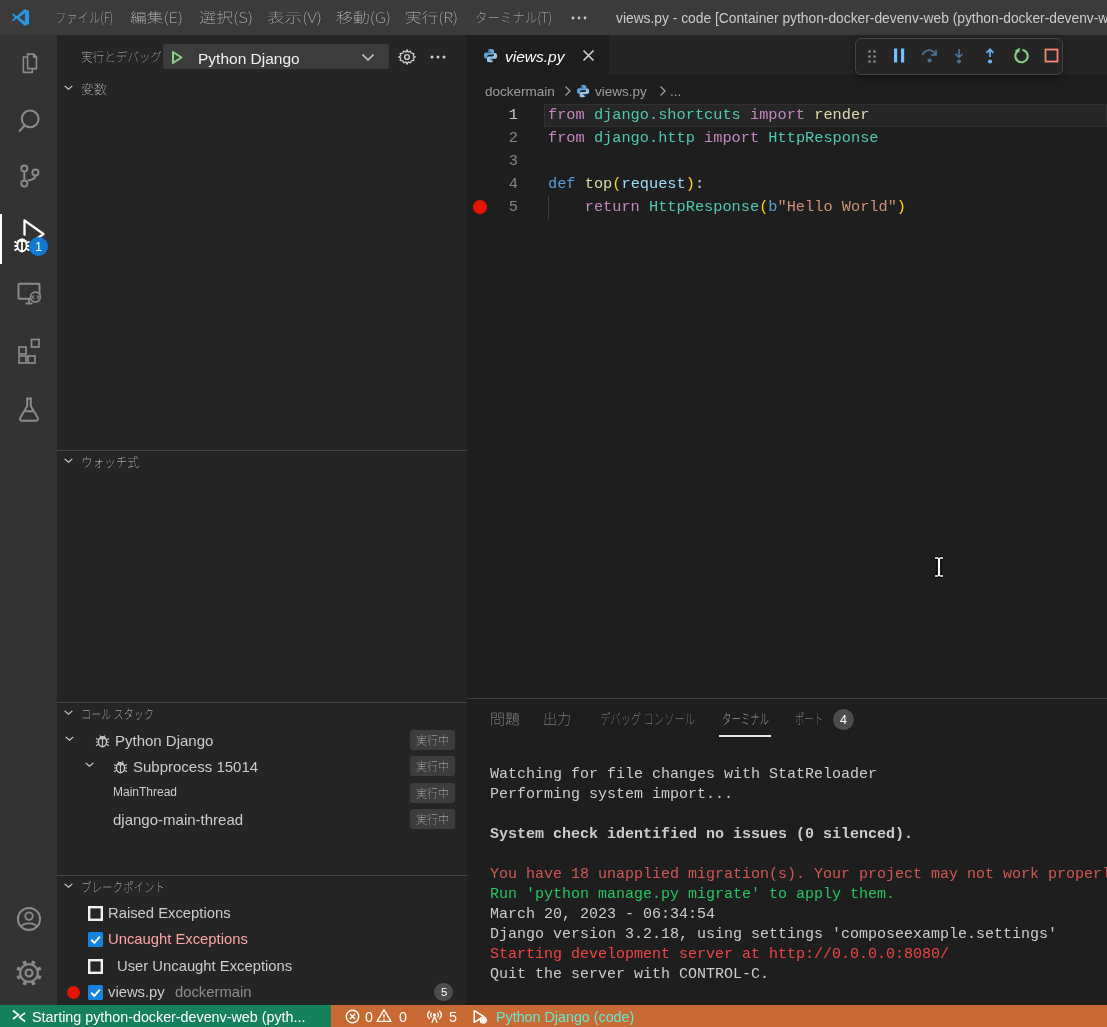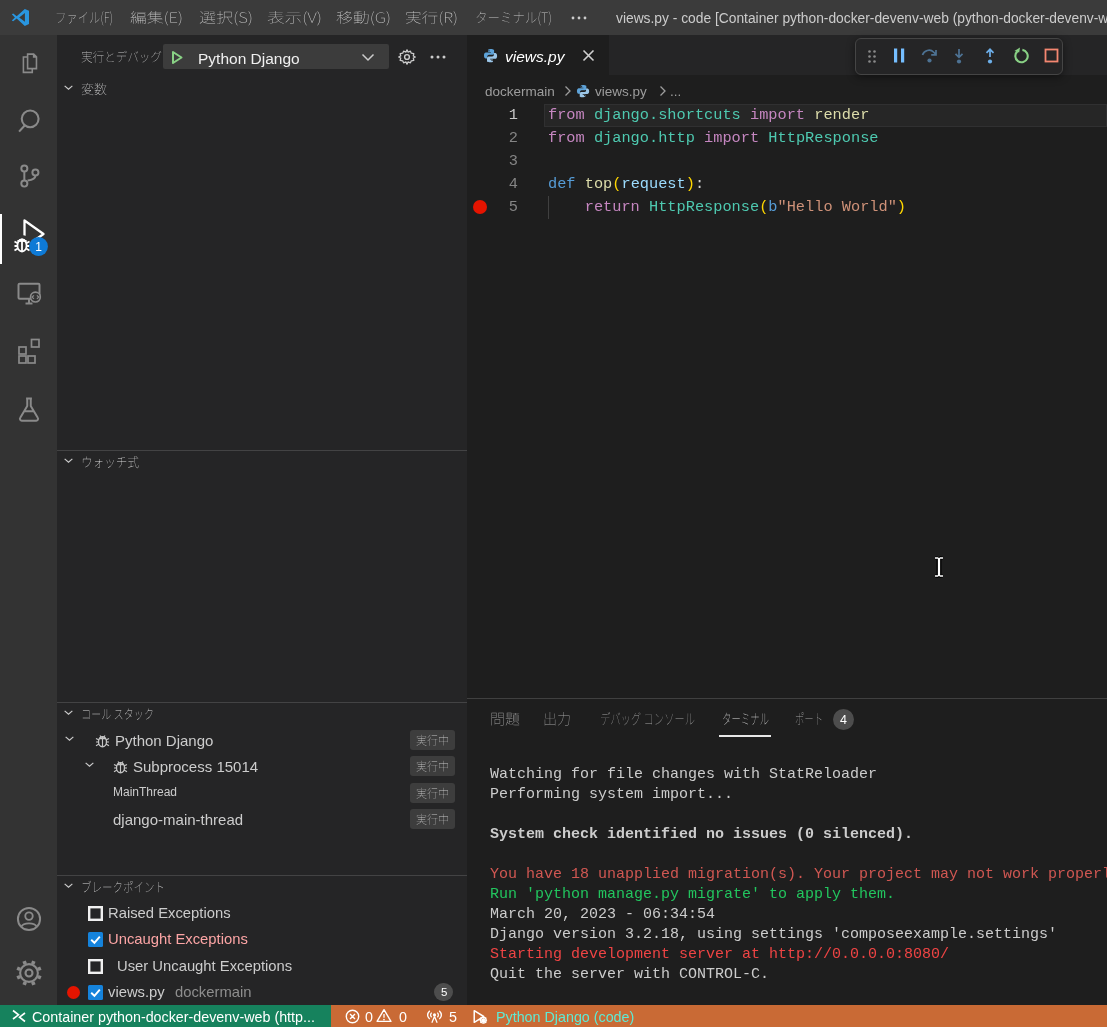--- a/index.html
+++ b/index.html
@@ -342,21 +342,21 @@
 <div style="position:absolute;left:490px;top:885px;font-family:'Liberation Mono',monospace;font-size:15px;line-height:20px;color:#22c55e;white-space:pre;text-align:right;">Run 'python manage.py migrate' to apply them.</div>
 <div style="position:absolute;left:490px;top:905px;font-family:'Liberation Mono',monospace;font-size:15px;line-height:20px;color:#cccccc;white-space:pre;">March 20, 2023 - 06:34:54</div>
 <div style="position:absolute;left:490px;top:925px;font-family:'Liberation Mono',monospace;font-size:15px;line-height:20px;color:#cccccc;white-space:pre;">Django version 3.2.18, using settings 'composeexample.settings'</div>
 <div style="position:absolute;left:490px;top:945px;font-family:'Liberation Mono',monospace;font-size:15px;line-height:20px;color:#ef4444;white-space:pre;">Starting development server at http://0.0.0.0:8080/</div>
 <div style="position:absolute;left:490px;top:965px;font-family:'Liberation Mono',monospace;font-size:15px;line-height:20px;color:#cccccc;white-space:pre;">Quit the server with CONTROL-C.</div>
 <div style="position:absolute;left:0px;top:1005px;width:1107px;height:22px;background:#c96a35;"></div>
 <div style="position:absolute;left:0px;top:1005px;width:331px;height:22px;background:#16825d;"></div>
 <svg style="position:absolute;left:11px;top:1009px;" width="16" height="14" viewBox="0 0 16 14">
     <path d="M2 1.5 L7.5 5.8 L2 10 M14 4 L8.5 8.2 L14 12.5" fill="none" stroke="#ffffff" stroke-width="1.6"></path>
   </svg>
-<div style="position:absolute;left:32px;top:1010px;line-height:1;font-family:'Liberation Sans',sans-serif;font-size:14.3px;font-weight:400;color:#ffffff;white-space:pre;">Container python-docker-devenv-web (http...</div>
+<div style="position:absolute;left:32px;top:1010px;line-height:1;font-family:'Liberation Sans',sans-serif;font-size:14.3px;font-weight:400;color:#ffffff;white-space:pre;">Starting python-docker-devenv-web (pyth...</div>
 <svg style="position:absolute;left:345px;top:1009px;" width="15" height="15" viewBox="0 0 14 14">
     <circle cx="7" cy="7" r="5.8" fill="none" stroke="#ffffff" stroke-width="1.3"></circle>
     <path d="M4.7 4.7 L9.3 9.3 M9.3 4.7 L4.7 9.3" stroke="#ffffff" stroke-width="1.3"></path>
   </svg>
 <div style="position:absolute;left:365px;top:1010px;line-height:1;font-family:'Liberation Sans',sans-serif;font-size:14.3px;font-weight:400;color:#ffffff;white-space:pre;">0</div>
 <svg style="position:absolute;left:376px;top:1008px;" width="16" height="15" viewBox="0 0 15 14">
     <path d="M7.5 1.5 L14 12.5 H1 Z" fill="none" stroke="#ffffff" stroke-width="1.3" stroke-linejoin="round"></path>
     <path d="M7.5 5.5 V9" stroke="#fff" stroke-width="1.2"></path>
     <circle cx="7.5" cy="10.8" r="0.8" fill="#fff"></circle>
   </svg>

